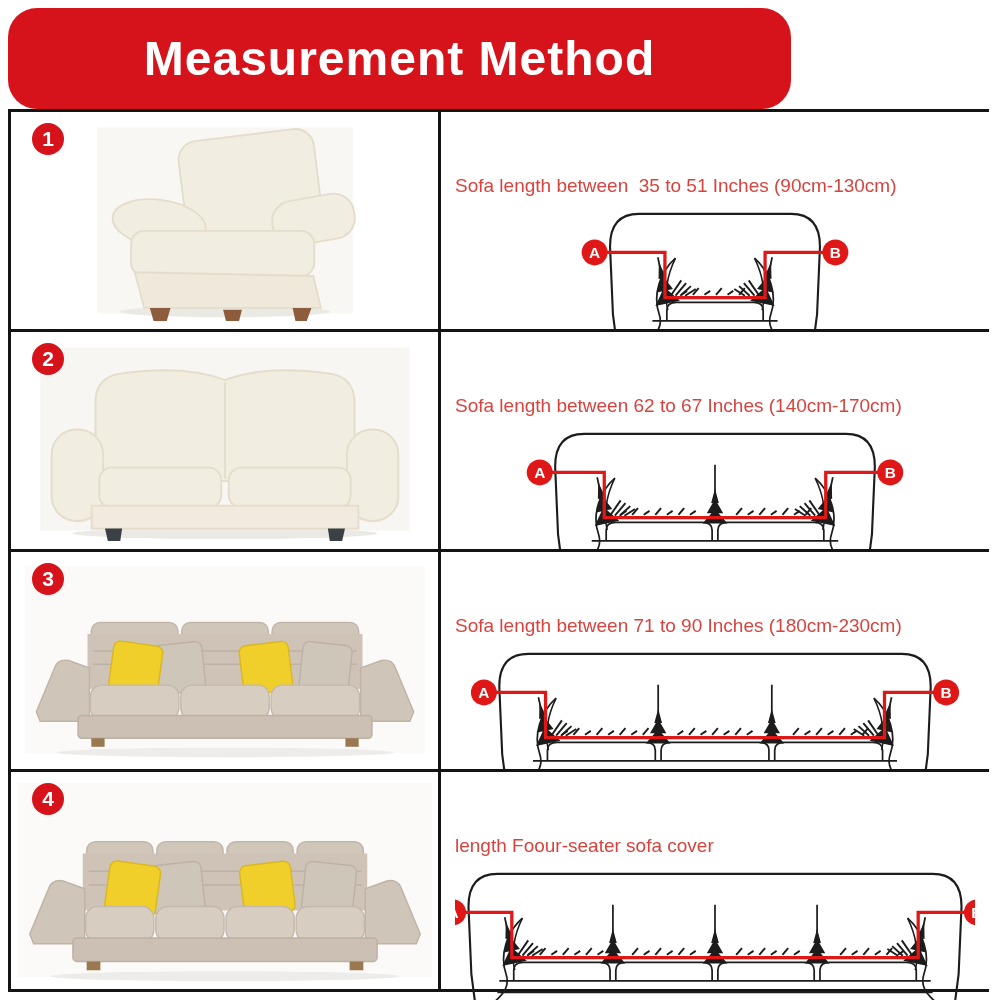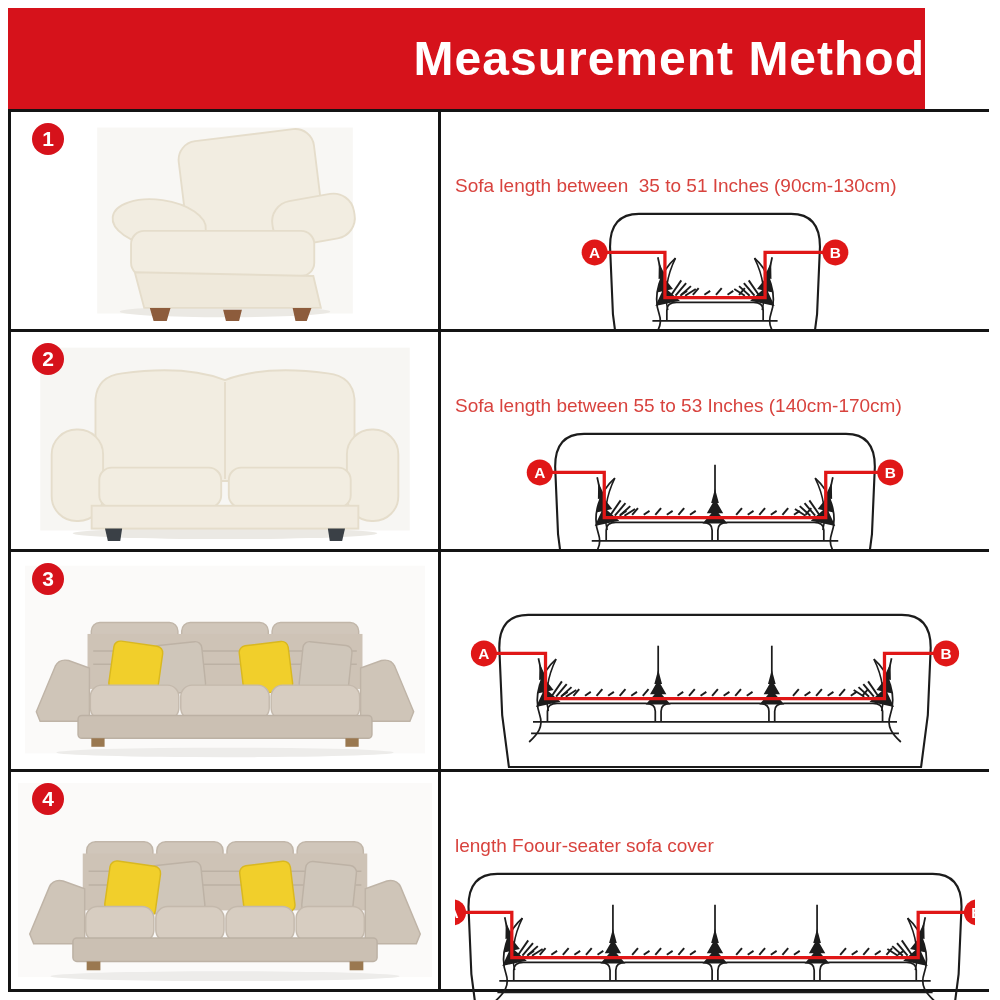--- a/index.html
+++ b/index.html
@@ -1,19 +1,19 @@
 <!DOCTYPE html>
 <html><head>
 <meta charset="utf-8">
 <style>
   html,body{margin:0;padding:0;background:#ffffff;width:1000px;height:1000px;overflow:hidden;
     font-family:"Liberation Sans",sans-serif;}
   .page{position:relative;width:1000px;height:1000px;background:#ffffff;}
-  .banner{position:absolute;left:8px;top:8px;width:917px;height:101px;background:#d6121b;
-    display:flex;align-items:center;justify-content:flex-end;}
+  .banner{position:absolute;left:8px;top:8px;width:783px;height:101px;background:#d6121b;
+    display:flex;align-items:center;justify-content:center;border-radius:29px;}
   .banner span{color:#ffffff;font-size:48px;font-weight:bold;letter-spacing:1px;}
   .table{position:absolute;left:8px;top:109px;width:981px;height:883px;border:3px solid #141414;
     display:flex;flex-direction:column;box-sizing:border-box;}
   .row{flex:1;display:flex;border-top:3px solid #141414;min-height:0;}
   .row:first-child{border-top:none;}
   .cell-left{width:430px;min-width:430px;border-right:3px solid #141414;position:relative;
     display:flex;align-items:center;justify-content:center;box-sizing:border-box;background:#fff;}
   .badge{position:absolute;left:21px;top:11px;width:32px;height:32px;border-radius:50%;
     background:#d6121b;color:#fff;display:flex;align-items:center;justify-content:center;
     font-size:21px;font-weight:bold;z-index:2;}
@@ -125,21 +125,21 @@
       <rect x="78" y="136" width="128" height="42" rx="13" fill="#f2ede1" stroke="#e5ddcb" stroke-width="2"></rect>
       <rect x="214" y="136" width="128" height="42" rx="13" fill="#f2ede1" stroke="#e5ddcb" stroke-width="2"></rect>
       <rect x="70" y="176" width="280" height="24" fill="#f1ebdf" stroke="#e5ddcb" stroke-width="2"></rect>
       <path d="M 84,200 l 18,0 -2,13 -13,0 Z" fill="#3a4046"></path>
       <path d="M 318,200 l 18,0 -3,13 -13,0 Z" fill="#3a4046"></path>
     </svg>
           </div>
       </div>
       <div class="cell-right">
         <div class="txt" style="color: rgb(216, 67, 62);">
-          <div>Sofa length between 55 to 53 Inches (140cm-170cm)</div>
+          <div>Sofa length between 62 to 67 Inches (140cm-170cm)</div>
         </div>
         <div class="diagram">
             <svg width="520" height="166" viewBox="0 0 540 172" xmlns="http://www.w3.org/2000/svg">
               <path d="M 114,166 L 107,112 L 104,42 Q 104,8 134,8
           L 406,8 Q 436,8 436,42 L 433,112 L 426,166 Z" fill="none" stroke="#1c1c1c" stroke-width="2.2" stroke-linejoin="round"></path>
               <path d="M 166,54 C 150,68 142,92 149,112
           C 153,124 147,132 138,140" fill="none" stroke="#1c1c1c" stroke-width="1.8"></path>
               <path d="M 166,54 C 157,72 154,92 158,108" fill="none" stroke="#1c1c1c" stroke-width="1.6"></path>
               <path d="M 374,54 C 390,68 398,92 391,112
           C 387,124 393,132 402,140" fill="none" stroke="#1c1c1c" stroke-width="1.8"></path>
@@ -226,20 +226,21 @@
               <rect x="168.33333333333331" y="132" width="93.33333333333333" height="36" rx="12" fill="#d7cdc1" stroke="#c4b9ac" stroke-width="1.5"></rect>
               <rect x="263.66666666666663" y="132" width="93.33333333333333" height="36" rx="12" fill="#d7cdc1" stroke="#c4b9ac" stroke-width="1.5"></rect>
               <rect x="60" y="164" width="310" height="24" rx="4" fill="#cbc0b3" stroke="#bcb1a4" stroke-width="1.5"></rect>
               <rect x="74" y="188" width="14" height="9" fill="#9a7850"></rect>
               <rect x="342" y="188" width="14" height="9" fill="#9a7850"></rect>
             </svg>
           </div>
       </div>
       <div class="cell-right">
         <div class="txt" style="color: rgb(216, 67, 62);">
+          <div>Sofa length between 71 to 90 Inches (180cm-230cm)</div>
         </div>
         <div class="diagram">
             <svg width="520" height="166" viewBox="0 0 540 172" xmlns="http://www.w3.org/2000/svg">
               <path d="M 56,166 L 49,112 L 46,42 Q 46,8 76,8
           L 464,8 Q 494,8 494,42 L 491,112 L 484,166 Z" fill="none" stroke="#1c1c1c" stroke-width="2.2" stroke-linejoin="round"></path>
               <path d="M 105,54 C 89,68 81,92 88,112
           C 92,124 86,132 77,140" fill="none" stroke="#1c1c1c" stroke-width="1.8"></path>
               <path d="M 105,54 C 96,72 93,92 97,108" fill="none" stroke="#1c1c1c" stroke-width="1.6"></path>
               <path d="M 435,54 C 451,68 459,92 452,112
           C 448,124 454,132 463,140" fill="none" stroke="#1c1c1c" stroke-width="1.8"></path>

